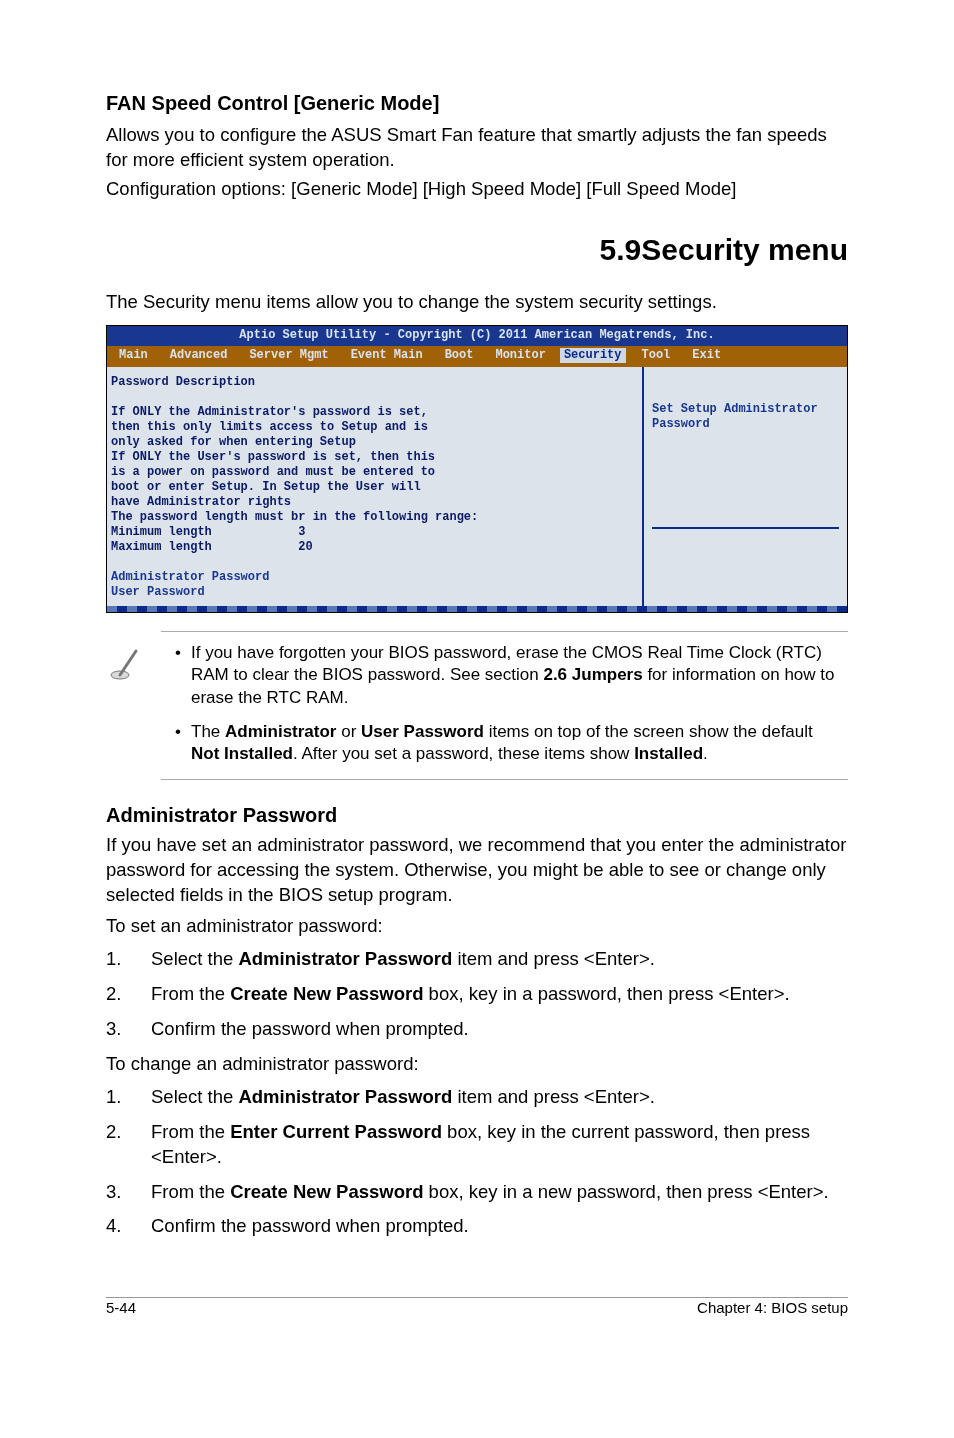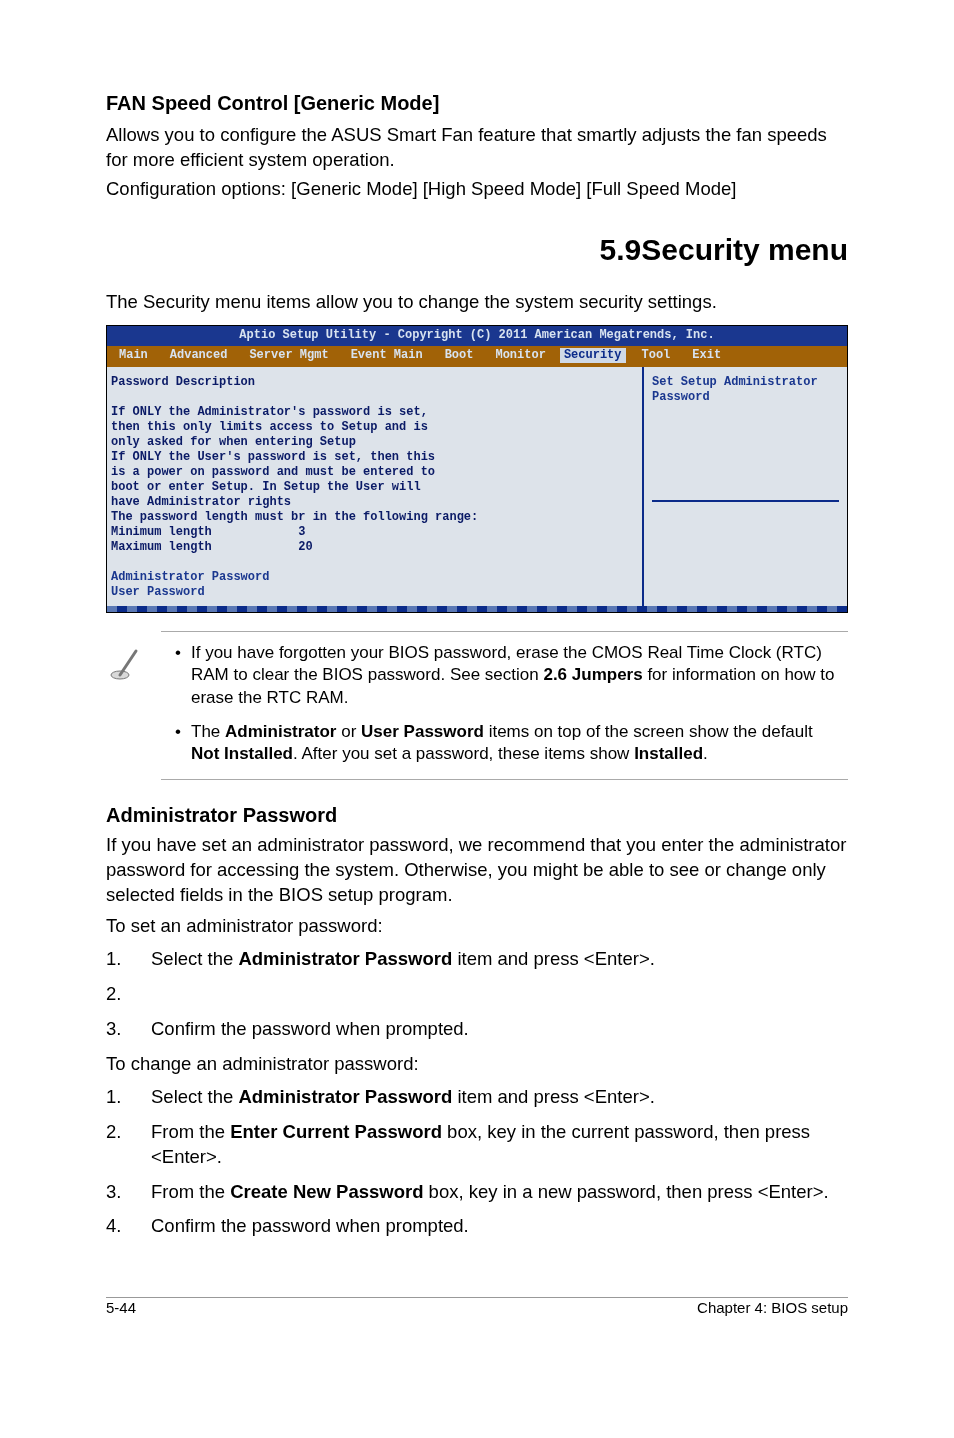--- a/index.html
+++ b/index.html
@@ -71,21 +71,21 @@
       border-right: 2px solid #0b2b8a;
     }
     .bios .right {
       width: 205px;
       padding: 8px 8px;
       color: #1a378f;
       border-left: 2px solid #0b2b8a;
       margin-left: -2px;
     }
     .bios .opt { color: #1a378f; }
-    .bios .right-inner { border-bottom: 2px solid #0b2b8a; padding-bottom: 95px; margin-bottom: 4px;}
+    .bios .right-inner { border-bottom: 2px solid #0b2b8a; padding-bottom: 95px; margin-bottom: 4px; margin-top: 27px;}
     .cutoff {
       height: 6px;
       background: repeating-linear-gradient(90deg, #5b79b5 0 10px, transparent 10px 20px);
     }
 
     
     .note-wrap {
       display: flex;
       margin: 18px 0 22px 0;
       align-items: stretch;
@@ -198,20 +198,21 @@
 <p>If you have set an administrator password, we recommend that you enter the administrator password for accessing the system. Otherwise, you might be able to see or change only selected fields in the BIOS setup program.</p>
 
 <p class="leadin">To set an administrator password:</p>
 <ol class="steps">
   <li>
       <span class="num">1.</span>
       <span><span>Select the </span><b>Administrator Password</b><span> item and press &lt;Enter&gt;.</span></span>
     </li>
   <li>
       <span class="num">2.</span>
+      <span><span>From the </span><b>Create New Password</b><span> box, key in a password, then press &lt;Enter&gt;.</span></span>
     </li>
   <li>
       <span class="num">3.</span>
       <span>Confirm the password when prompted.</span>
     </li>
 </ol>
 
 <p class="leadin">To change an administrator password:</p>
 <ol class="steps">
   <li>

